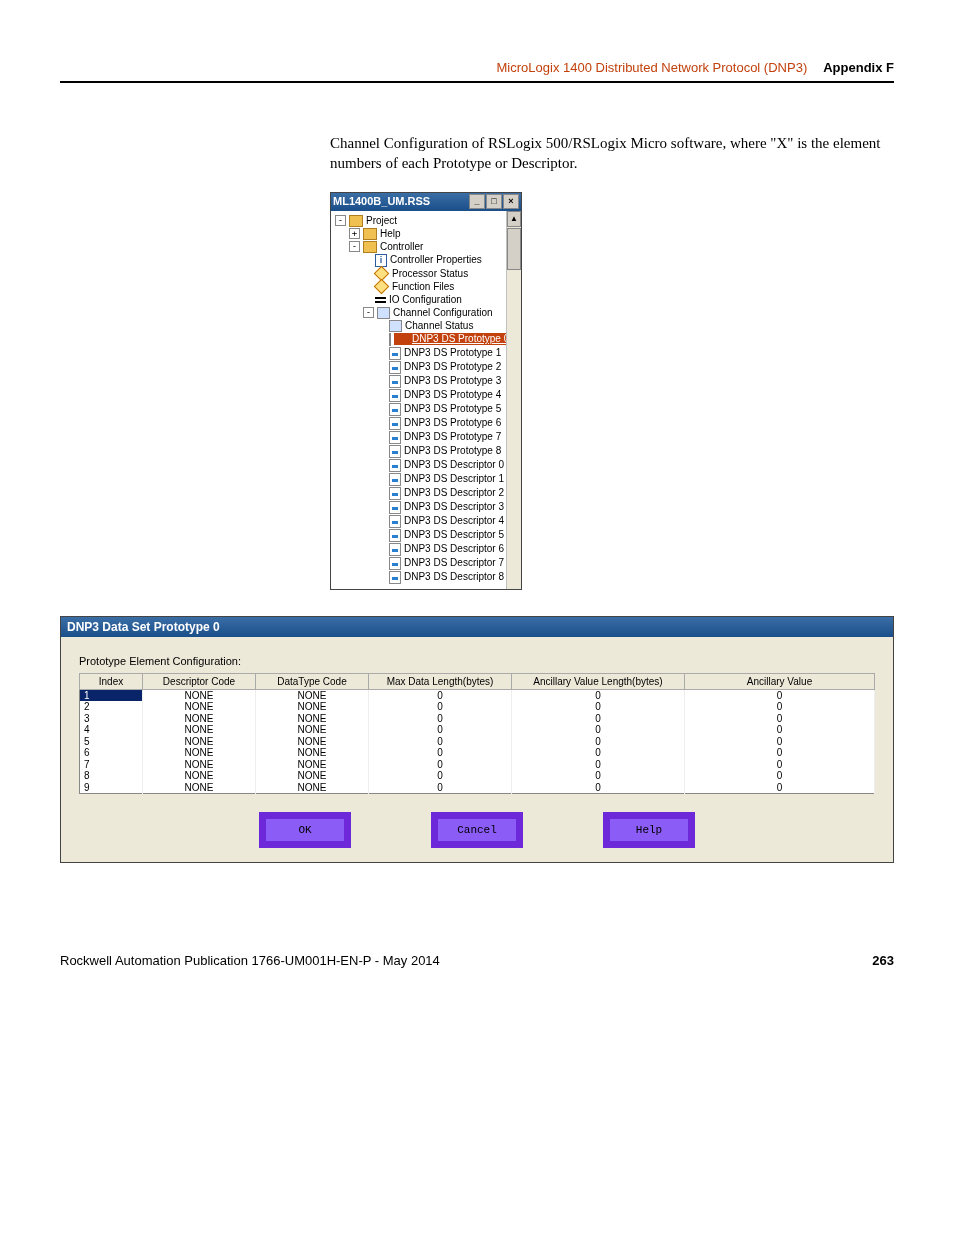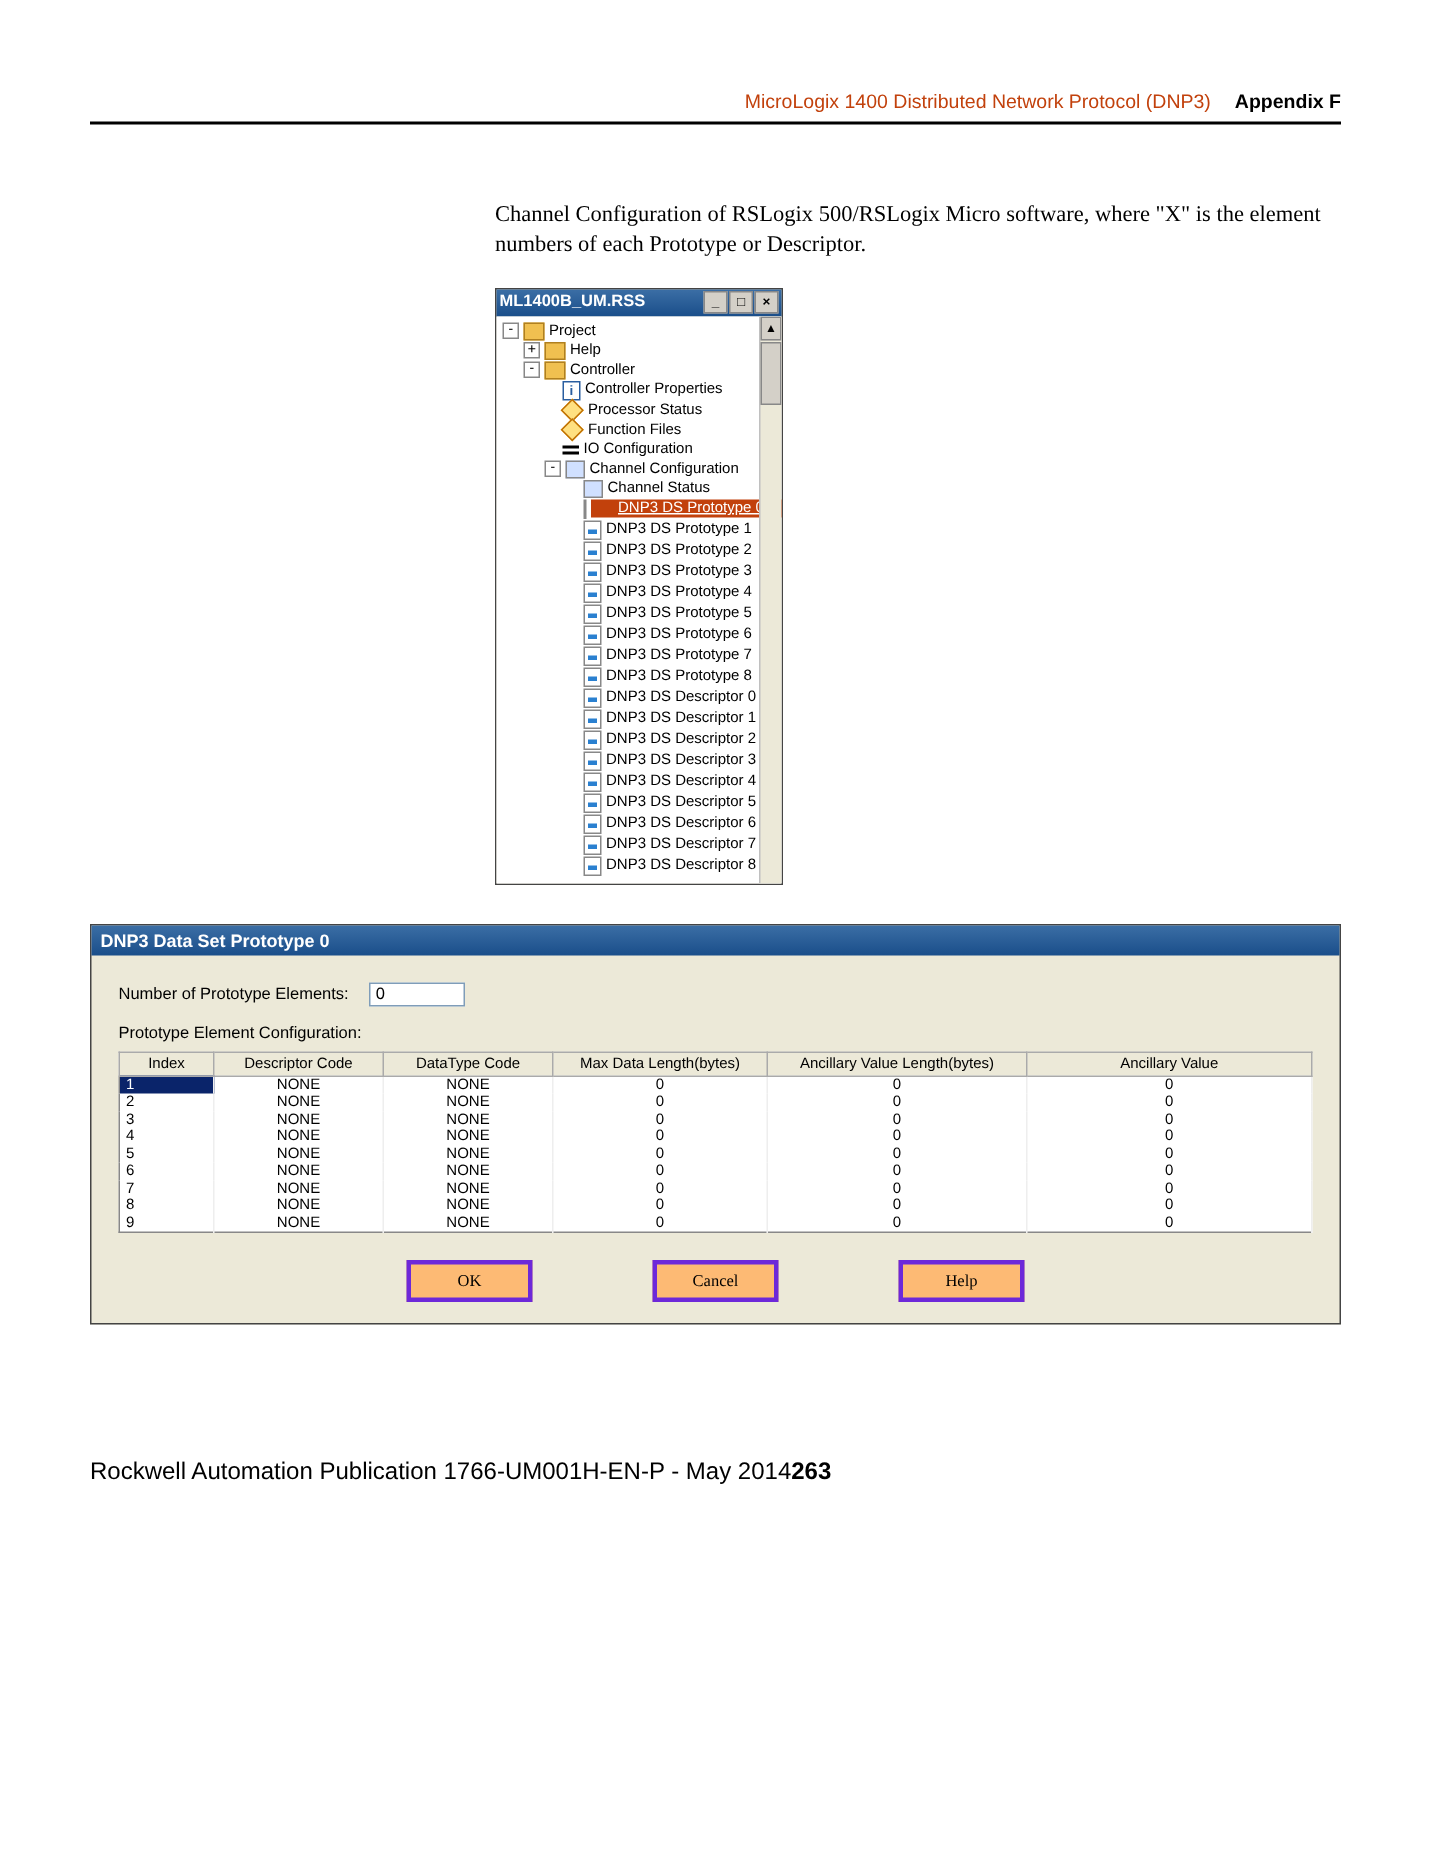--- a/index.html
+++ b/index.html
@@ -147,28 +147,28 @@
     background:#ece9d8;border:1px solid #aaa;font-weight:normal;padding:2px 6px;
   }
   .grid td {
     border-right:1px solid #eee;border-bottom:0;padding:0 6px;text-align:center;
     line-height:1.15;
   }
   .grid td.idx { text-align:left; padding-left:4px;}
   .grid tr.selrow td.idx { background:#0a246a; color:#fff; }
   .btn-row { display:flex; gap:80px; justify-content:center; margin-top:18px; }
   .btn {
-    width:78px;height:22px;background:#fdba74;border:3px solid #6d28d9;
-    font-family:Liberation Serif, serif;font-size:11px;display:flex;align-items:center;justify-content:center;
+    width:78px;height:22px;background:#8b5cf6;border:7px solid #6d28d9;
+    font-family:Liberation Mono, monospace;font-size:11px;display:flex;align-items:center;justify-content:center;
   }
 
   .footer {
     font-family: Arial, Helvetica, sans-serif;
-    font-size: 16px;
-    display:flex;margin-top:90px;
+    font-size: 13px;
+    display:flex;justify-content:space-between;margin-top:90px;
   }
   .footer .pnum { font-weight:bold; }
 </style>
 </head>
 <body>
 
 <div class="page">
 
   <div class="header">
     <span class="muted">MicroLogix 1400 Distributed Network Protocol (DNP3)</span>
@@ -315,24 +315,20 @@
     </div>
   </div>
 
 
   <div class="dialog">
     <div class="dlg-title">
       <span>DNP3 Data Set Prototype 0</span>
       <span class="spacer"></span>
     </div>
     <div class="dlg-body">
-      <div class="field-row">
-        <span>Number of Prototype Elements:</span>
-        <input type="text" value="0" style="">
-      </div>
       <div style="margin-bottom:6px">Prototype Element Configuration:</div>
 
       <table class="grid">
         <thead>
           <tr>
             <th style="width:50px">Index</th>
             <th style="width:100px">Descriptor Code</th>
             <th style="width:100px">DataType Code</th>
             <th style="width:130px">Max Data Length(bytes)</th>
             <th style="width:160px">Ancillary Value Length(bytes)</th>

